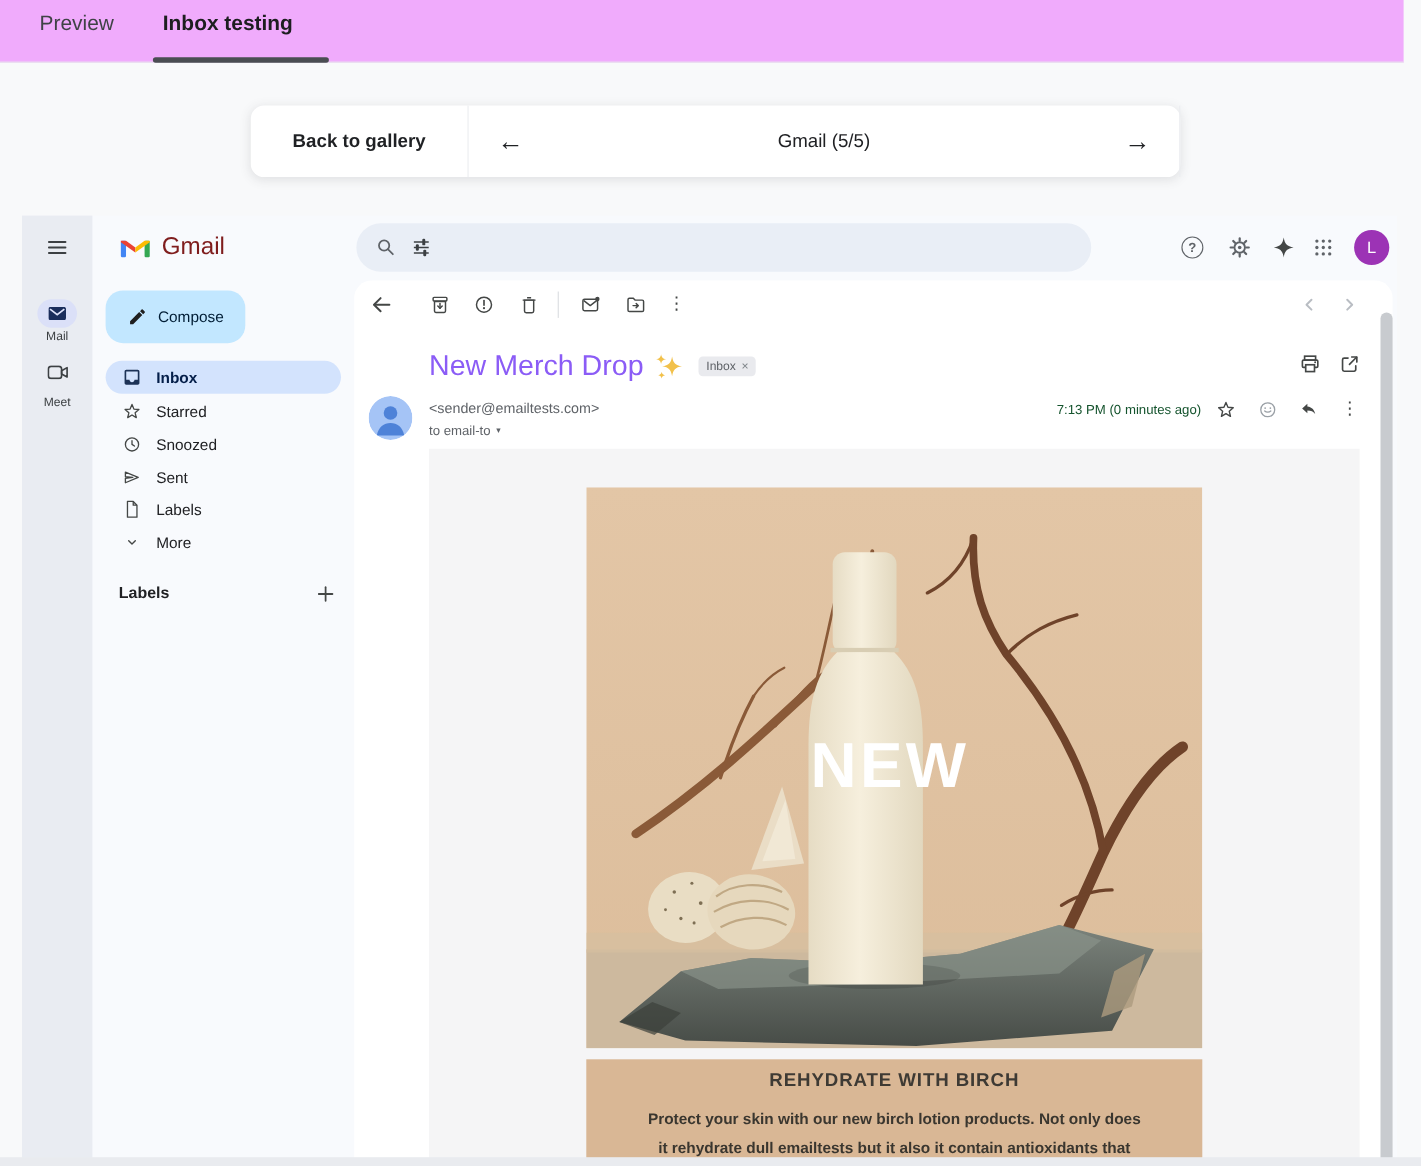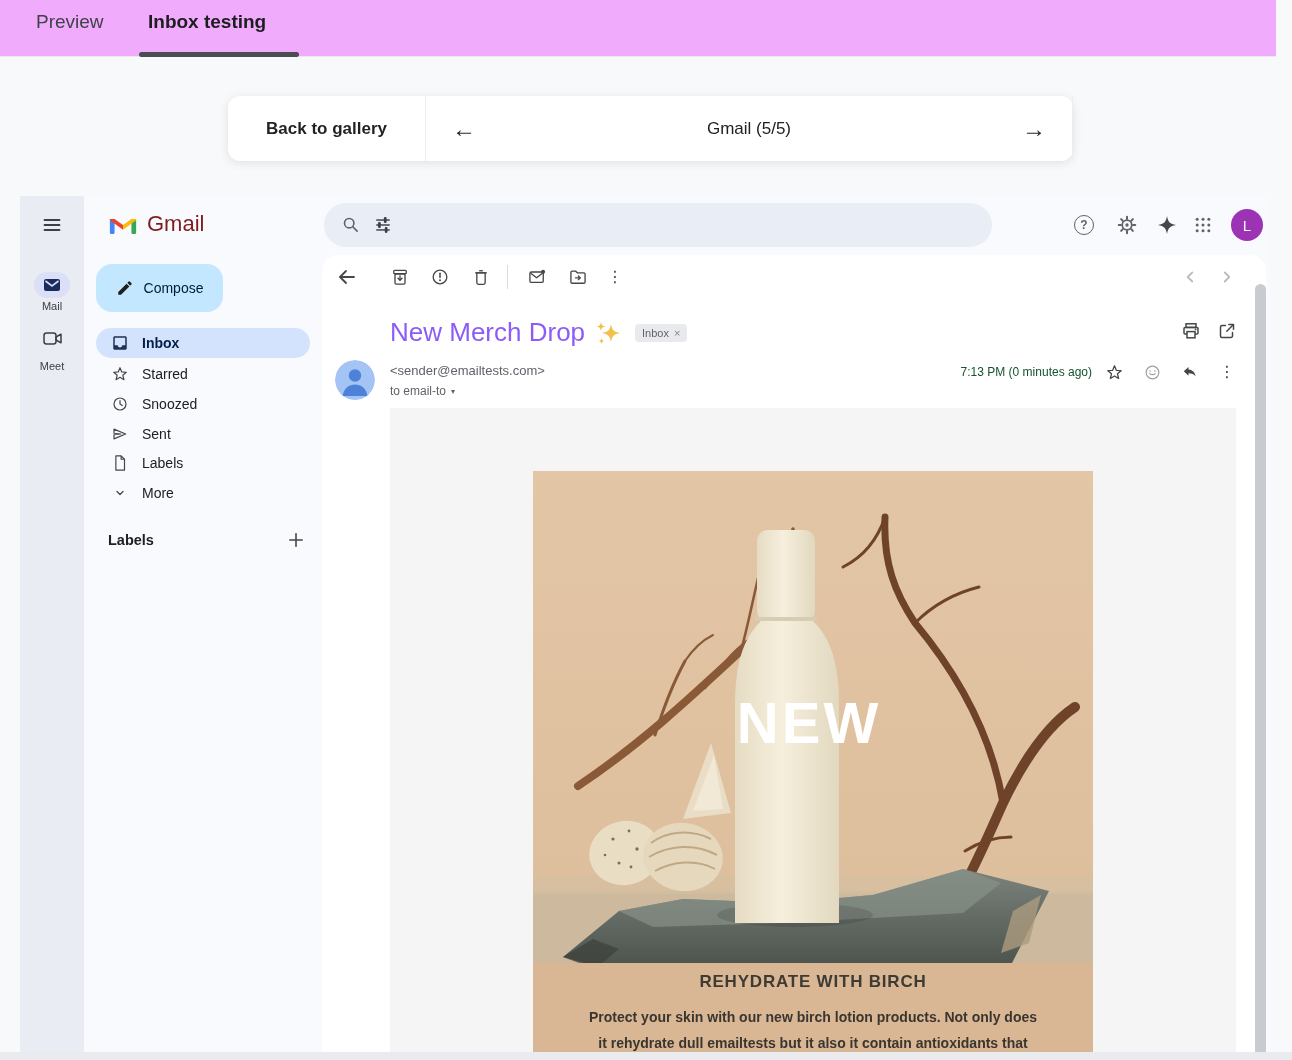--- a/index.html
+++ b/index.html
@@ -60,21 +60,21 @@
   .subject-text{font-size:26px;color:#8b5cf6;}
   .chip{background:#e9eaee;border-radius:4px;padding:3px 7px;font-size:11px;color:#5f6368;display:flex;align-items:center;gap:5px;margin-left:4px;}
   .chip .x{font-size:11px;color:#80868b;}
   .sender-avatar{position:absolute;left:13px;top:105px;width:40px;height:40px;border-radius:50%;overflow:hidden;}
   .sender-email{position:absolute;left:68px;top:108px;font-size:13px;color:#5f6368;}
   .to-line{position:absolute;left:68px;top:129px;font-size:12px;color:#5f6368;display:flex;align-items:center;gap:5px;}
   .caret{font-size:8px;color:#5f6368;}
   .timestamp{position:absolute;right:174px;top:110px;font-size:12px;color:#14532d;}
 
   .bodywrap{position:absolute;left:68px;top:153px;width:846px;height:645px;background:#f5f5f6;}
-  .eimg{position:absolute;left:143px;top:63px;width:468px;height:510px;}
+  .eimg{position:absolute;left:143px;top:35px;width:468px;height:510px;}
   .band{position:absolute;left:143px;top:555px;width:560px;height:90px;background:#d9b795;}
   .band-h{position:absolute;top:9px;width:100%;text-align:center;font-size:17px;font-weight:700;
           letter-spacing:.8px;color:#3e3a34;}
   .band-p{position:absolute;width:100%;text-align:center;font-size:14px;font-weight:700;color:#3a362f;}
 
   .scrollbar{position:absolute;left:1235px;top:88px;width:11px;height:769px;background:#c8cbcf;border-radius:6px 6px 0 0;}
   .bottom-strip{position:absolute;left:0;top:1052px;width:1292px;height:8px;background:#e9ebef;}
 </style>
 </head>
 <body>

